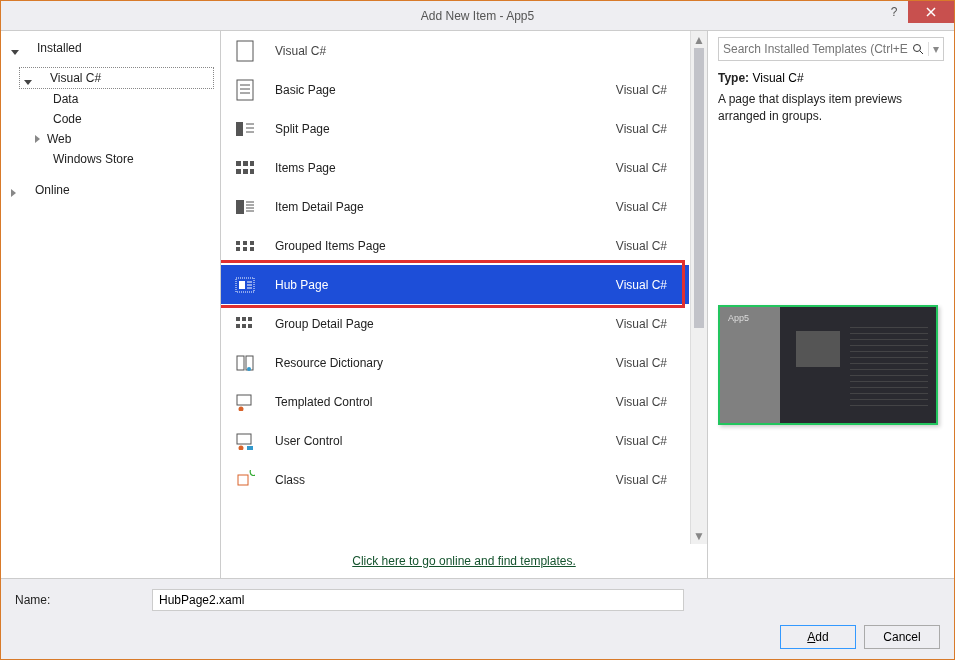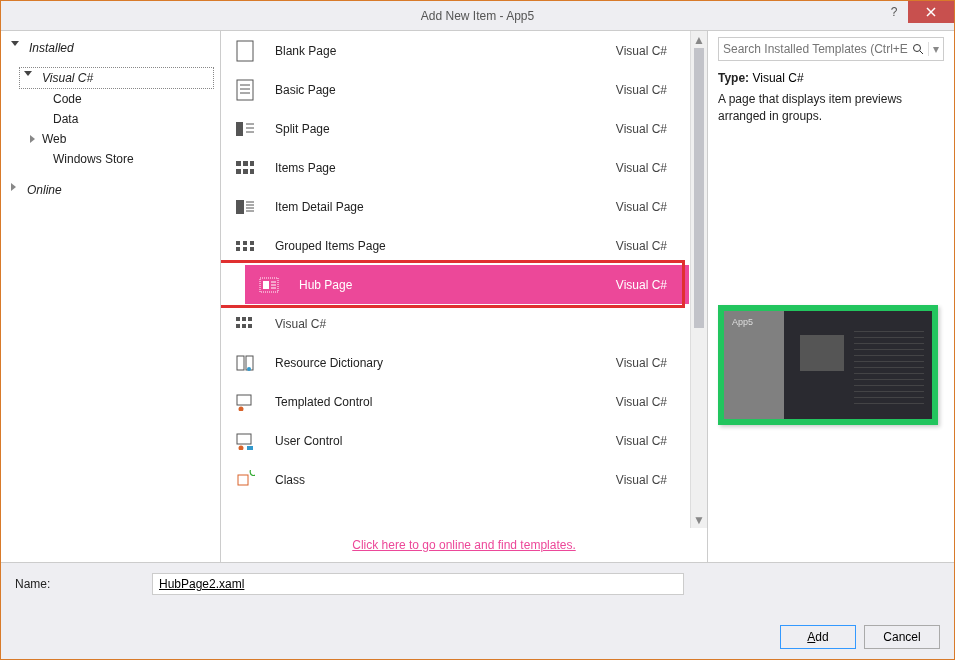--- a/index.html
+++ b/index.html
@@ -4,67 +4,67 @@
 <style>
 * { box-sizing: border-box; margin: 0; padding: 0; font-family: "Segoe UI", Tahoma, sans-serif; font-size: 12px; }
 body { background: #fff; width: 955px; height: 660px; border: 1px solid #d87a2a; display: flex; flex-direction: column; overflow: hidden; }
 .titlebar { height: 30px; background: #eeeef2; display: flex; align-items: center; position: relative; border-bottom: 1px solid #ccc; }
 .titlebar .title { flex: 1; text-align: center; color: #555; }
 .titlebar .controls { display: flex; position: absolute; right: 0; top: 0; }
 .titlebar .ctl { width: 28px; height: 22px; display: flex; align-items: center; justify-content: center; color: #555; }
 .titlebar .close { background: #c8504e; color: #fff; width: 46px; }
 .content { flex: 1; display: flex; background: #fff; }
 .sidebar { width: 220px; border-right: 1px solid #ccc; padding: 6px 0; background: #fff; }
-.sidebar .section { padding: 4px 10px; color: #222; display: flex; align-items: flex-start; gap: 8px; cursor: pointer; font-style: italic; }
+.sidebar .section { padding: 4px 10px; color: #222; display: flex; align-items: flex-end; gap: 16px; cursor: pointer; }
 .sidebar .section.selected { border: 1px dotted #888; margin: 0 6px; padding: 3px 4px; }
 .sidebar .child { padding: 3px 10px 3px 52px; color: #222; cursor: pointer; }
-.sidebar .child.web { padding-left: 21px; display: flex; align-items: center; gap: 4px; margin-left: 8px; }
+.sidebar .child.web { padding-left: 34px; display: flex; align-items: center; gap: 4px; }
 .tri { width: 0; height: 0; display: inline-block; }
 .tri.open { border-left: 4px solid transparent; border-right: 4px solid transparent; border-top: 5px solid #444; margin-right: 2px; }
 .tri.closed { border-top: 4px solid transparent; border-bottom: 4px solid transparent; border-left: 5px solid #888; margin-right: 3px; }
 .main { flex: 1; display: flex; flex-direction: column; border-right: 1px solid #ccc; }
 .toolbar { height: 30px; display: flex; align-items: center; padding: 0 8px; gap: 6px; }
 .toolbar .label { color: #333; }
 .toolbar select { width: 150px; height: 22px; border: 1px solid #ccc; background: #fff; padding: 0 4px; }
 .toolbar .spacer { flex: 1; }
 .toolbar .viewbtn { width: 24px; height: 22px; border: 1px solid transparent; display: flex; align-items: center; justify-content: center; }
 .toolbar .viewbtn.active { border: 1px solid #3399ff; background: #e6f2ff; }
 .listwrap { flex: 1; position: relative; }
 .list { position: absolute; inset: 0 18px 0 0; overflow: hidden; }
 .row { height: 39px; display: flex; align-items: center; padding: 0 12px; cursor: pointer; }
 .row .ico { width: 24px; height: 24px; margin-right: 18px; display: flex; align-items: center; justify-content: center; }
 .row .name { flex: 1; color: #222; }
 .row .lang { color: #444; padding-right: 10px; }
-.row.sel { background: #ec4899; margin-left: 24px; }
+.row.sel { background: #1d4ed8; }
 .row.sel .name, .row.sel .lang { color: #fff; }
 .highlight { position: absolute; border: 3px solid #e03030; pointer-events: none; }
 .scroll { position: absolute; right: 0; top: 0; bottom: 0; width: 17px; background: #f0f0f0; border-left: 1px solid #ddd; }
 .scroll .btn { height: 17px; display: flex; align-items: center; justify-content: center; color: #888; }
 .scroll .thumb { position: absolute; left: 3px; right: 3px; top: 17px; height: 280px; background: #c2c3c9; }
 .footerlink { text-align: center; padding: 10px; }
-.footerlink a { color: #ec4899; text-decoration: underline; cursor: pointer; }
+.footerlink a { color: #14532d; text-decoration: underline; cursor: pointer; }
 .rightpane { width: 246px; padding: 6px 10px; display: flex; flex-direction: column; }
 .searchbox { height: 24px; border: 1px solid #ccc; display: flex; align-items: center; padding: 0 4px; margin-bottom: 10px; }
 .searchbox input { flex: 1; border: none; outline: none; color: #888; }
 .searchbox .sico { color: #555; padding: 0 4px; }
 .searchbox .arr { color: #888; border-left: 1px solid #ddd; padding-left: 4px; }
 .info .type { margin-bottom: 6px; }
 .info .type b { color: #222; }
 .info .desc { color: #222; line-height: 1.4; }
-.preview { margin-top: 180px; width: 220px; height: 120px; border: 6px solid #22c55e; background: #2a2a30; position: relative; box-shadow: 2px 2px 4px rgba(0,0,0,0.2); }
+.preview { margin-top: 180px; width: 220px; height: 120px; border: 2px solid #22c55e; background: #2a2a30; position: relative; box-shadow: 2px 2px 4px rgba(0,0,0,0.2); }
 .preview .pl { position: absolute; left: 0; top: 0; bottom: 0; width: 60px; background: #808080; }
 .preview .pt { position: absolute; left: 8px; top: 6px; color: #ddd; font-size: 9px; }
 .preview .pbox { position: absolute; left: 76px; top: 24px; width: 44px; height: 36px; background: #555; }
 .preview .ptx { position: absolute; left: 130px; top: 18px; right: 8px; bottom: 12px; background: repeating-linear-gradient(#2a2a30, #2a2a30 2px, #555 2px, #555 3px, #2a2a30 3px, #2a2a30 6px); opacity: 0.6; }
 .bottom { border-top: 1px solid #ccc; padding: 10px 14px; background: #eeeef2; }
 .namerow { display: flex; align-items: center; gap: 27px; margin-bottom: 14px; }
 .namerow .lbl { width: 110px; color: #222; }
-.namerow input { flex: 1; max-width: 532px; height: 22px; border: 1px solid #ccc; padding: 0 6px; text-decoration: underline; }
+.namerow input { flex: 1; max-width: 532px; height: 22px; border: 1px solid #ccc; padding: 0 6px; }
 .btnrow { display: flex; justify-content: flex-end; gap: 8px; }
-.btnrow button { width: 76px; height: 24px; background: #eeeef2; border: 1px solid #aaa; cursor: pointer; margin-top: 16px; }
+.btnrow button { width: 76px; height: 24px; background: #eeeef2; border: 1px solid #aaa; cursor: pointer; }
 .btnrow button.primary { border: 1px solid #3399ff; }
 .gridico { display: grid; grid-template-columns: 4px 4px; grid-template-rows: 4px 4px; gap: 2px; }
 .gridico span { background: #555; }
 .listico { display: flex; flex-direction: column; gap: 2px; }
 .listico span { display: flex; gap: 2px; align-items: center; }
 .listico span::before { content: ""; width: 4px; height: 4px; background: #3399ff; }
 .listico span::after { content: ""; width: 10px; height: 2px; background: #555; }
 svg { display: block; }
 </style>
 </head>
@@ -87,22 +87,22 @@
   <div class="sidebar">
     <div class="section">
       <span class="tri open"></span>
       <span>Installed</span>
     </div>
     <div style="height:8px"></div>
     <div class="section selected" style="margin-left:18px">
       <span class="tri open"></span>
       <span>Visual C#</span>
     </div>
+    <div class="child">Data</div>
     <div class="child">Code</div>
-    <div class="child">Data</div>
     <div class="child web">
       <span class="tri closed"></span>
       <span>Web</span>
     </div>
     <div class="child">Windows Store</div>
     <div style="height:10px"></div>
     <div class="section">
       <span class="tri closed"></span>
       <span>Online</span>
     </div>
@@ -111,21 +111,20 @@
   <div class="main">
 
     <div class="listwrap">
       <div class="list">
         <div class="row">
           <div class="ico">
               <svg width="18" height="22">
                 <rect x="1" y="1" width="16" height="20" fill="#fff" stroke="#555"></rect>
               </svg>
             </div>
-          <div class="name">Blank Page</div>
           <div class="lang">Visual C#</div>
         </div>
         <div class="row">
           <div class="ico">
               <svg width="18" height="22">
                 <rect x="1" y="1" width="16" height="20" fill="#fff" stroke="#555"></rect>
                 <line x1="4" y1="6" x2="14" y2="6" stroke="#555"></line>
                 <line x1="4" y1="10" x2="14" y2="10" stroke="#555"></line>
                 <line x1="4" y1="14" x2="14" y2="14" stroke="#555"></line>
               </svg>
@@ -203,20 +202,21 @@
           <div class="ico">
               <svg width="20" height="16">
                 <rect x="1" y="1" width="4" height="4" fill="#555"></rect>
                 <rect x="7" y="1" width="4" height="4" fill="#555"></rect>
                 <rect x="13" y="1" width="4" height="4" fill="#555"></rect>
                 <rect x="1" y="8" width="4" height="4" fill="#555"></rect>
                 <rect x="7" y="8" width="4" height="4" fill="#555"></rect>
                 <rect x="13" y="8" width="4" height="4" fill="#555"></rect>
               </svg>
             </div>
+          <div class="name">Group Detail Page</div>
           <div class="lang">Visual C#</div>
         </div>
         <div class="row">
           <div class="ico">
               <svg width="20" height="18">
                 <rect x="2" y="2" width="7" height="14" fill="#fff" stroke="#555"></rect>
                 <rect x="11" y="2" width="7" height="14" fill="#fff" stroke="#555"></rect>
                 <circle cx="14" cy="15" r="2" fill="#39c"></circle>
               </svg>
             </div>

